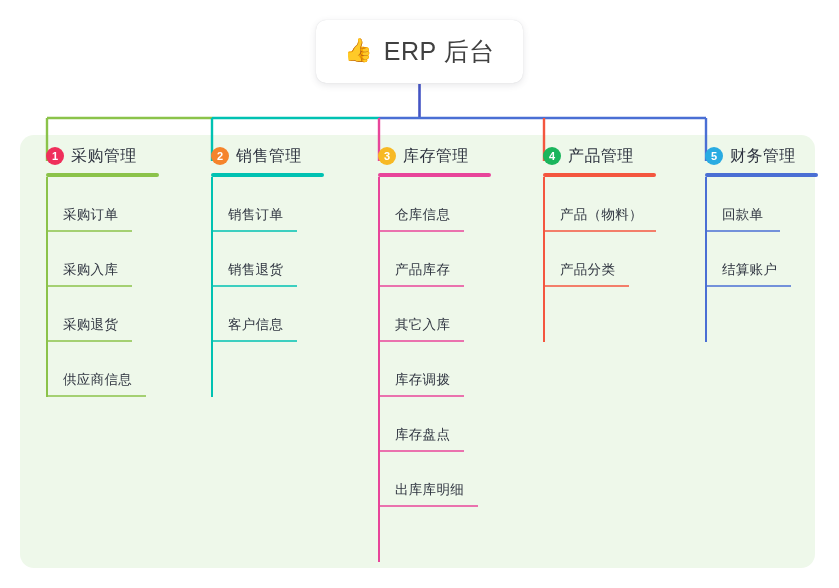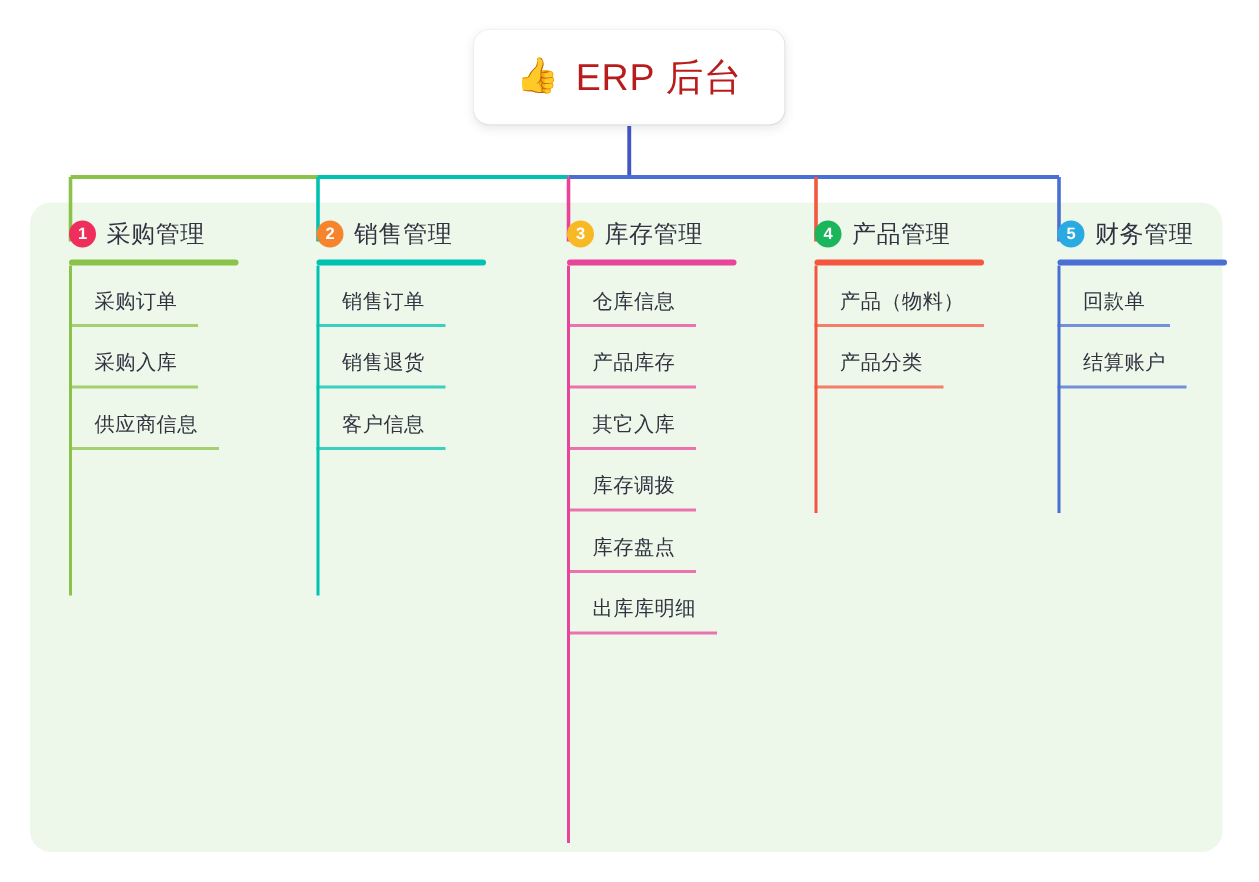--- a/index.html
+++ b/index.html
@@ -40,21 +40,21 @@
     align-items: center;
     gap: 11px;
   }
   #root-node .thumb {
     font-size: 23px;
     line-height: 1;
     margin-top: -2px;
   }
   #root-node .root-label {
     font-size: 25px;
-    color: #b91c1c;
+    color: #404040;
     letter-spacing: 0.5px;
     white-space: nowrap;
   }
 
   
   #panel {
     position: absolute;
     left: 20px;
     top: 135px;
     width: 795px;
@@ -114,21 +114,21 @@
     margin-top: 0;
   }
   .spine {
     position: absolute;
     left: 13px;
     top: 0;
     width: 2px;
   }
   .leaf {
     position: relative;
-    height: 41px;
+    height: 55px;
     box-sizing: border-box;
   }
   .leaf-text {
     position: absolute;
     left: 30px;
     bottom: 8px;
     font-size: 13.5px;
     color: #2f3440;
     white-space: nowrap;
     letter-spacing: 0.3px;
@@ -177,20 +177,24 @@
           <div class="spine" style="background: rgb(139, 195, 74); height: 220px;"></div>
           <div class="leaf">
             <span class="leaf-text">采购订单</span>
             <div class="leaf-bar" style="background: rgb(139, 195, 74); opacity: 0.75; width: 86px;"></div>
           </div>
           <div class="leaf">
             <span class="leaf-text">采购入库</span>
             <div class="leaf-bar" style="background: rgb(139, 195, 74); opacity: 0.75; width: 86px;"></div>
           </div>
           <div class="leaf">
+            <span class="leaf-text">采购退货</span>
+            <div class="leaf-bar" style="background: rgb(139, 195, 74); opacity: 0.75; width: 86px;"></div>
+          </div>
+          <div class="leaf">
             <span class="leaf-text">供应商信息</span>
             <div class="leaf-bar" style="background: rgb(139, 195, 74); opacity: 0.75; width: 100px;"></div>
           </div>
         </div>
       </div>
       <div class="branch" style="left: 198px;">
         <div class="branch-head">
           <span class="badge" style="background: rgb(245, 132, 44);">2</span>
           <span class="branch-title">销售管理</span>
         </div>

